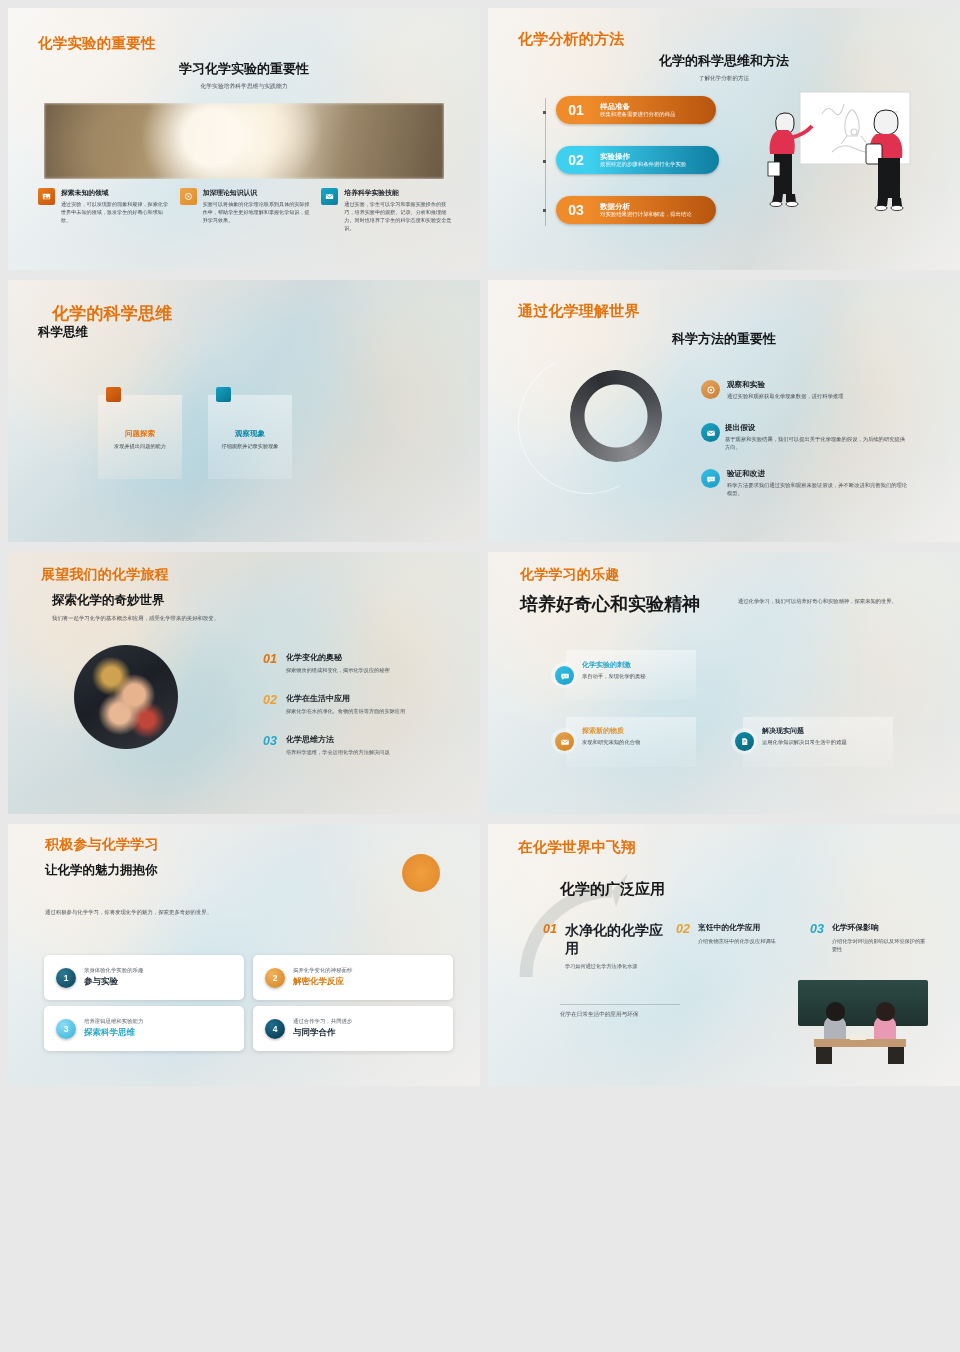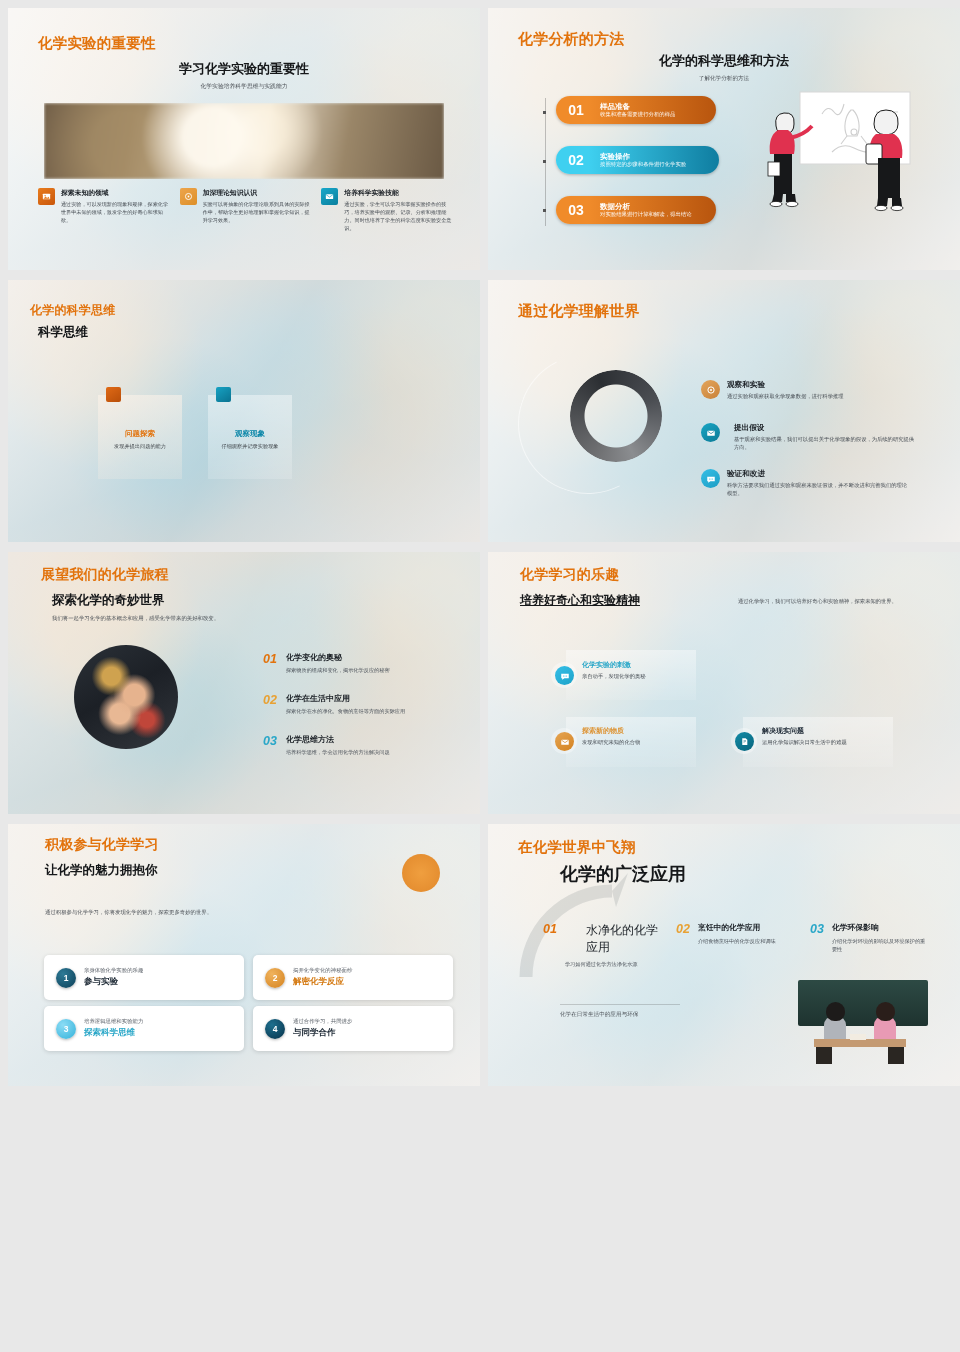--- a/index.html
+++ b/index.html
@@ -223,56 +223,57 @@
         <path d="M136 108 l0 8 h10 l-1 -8z" fill="#17181a"></path>
         <ellipse cx="125" cy="118" rx="6" ry="2.6" fill="#fff" stroke="#1b1b1b" stroke-width=".8"></ellipse>
         <ellipse cx="141" cy="118" rx="6" ry="2.6" fill="#fff" stroke="#1b1b1b" stroke-width=".8"></ellipse>
       </g>
     </svg>
   </div>
 
   <div class="slide">
     <div class="bg-lab"></div>
     <div class="bg-veil" style="background:linear-gradient(120deg,rgba(255,255,255,.80),rgba(235,242,245,.62) 50%,rgba(255,255,255,.70));"></div>
-    <div class="h-orange" style="left:22px; top:22px; font-size:12px;font-family:Liberation Mono, monospace;">化学的科学思维</div>
+    <div class="h-orange" style="left:44px; top:22px; font-size:17px;font-family:Liberation Mono, monospace;">化学的科学思维</div>
     <div class="h-dark" style="left:30px; top:44px; font-size:12.5px;">科学思维</div>
 
     <div class="card4" style="left:90px; top:115px; background:linear-gradient(180deg,rgba(255,244,234,.55),rgba(255,240,228,.22));">
       <div class="knob" style="background:linear-gradient(145deg,#e06a16,#b84e09);"></div>
       <div class="ttl" style="color:#e2730d;">问题探索</div>
       <div class="dsc">发现并提出问题的能力</div>
     </div>
     <div class="card4" style="left:200px; top:115px;">
       <div class="knob" style="background:linear-gradient(145deg,#17a2c3,#0a7290);"></div>
       <div class="ttl" style="color:#0b86a8;">观察现象</div>
       <div class="dsc">仔细观察并记录实验现象</div>
     </div>
   </div>
 
   <div class="slide">
     <div class="bg-lab"></div>
     <div class="bg-veil"></div>
     <div class="h-orange" style="left:30px; top:22px; font-size:15px;">通过化学理解世界</div>
+    <div class="h-dark" style="left:0; right:0; top:50px; text-align:center; font-size:13px;">科学方法的重要性</div>
 
     <div class="donut-arc" style="left:30px; top:74px; transform:rotate(18deg);"></div>
     <div class="donut" style="left:82px; top:90px;"></div>
 
     <div style="position:absolute; left:213px; top:100px; display:flex; gap:7px;">
       <div class="circ-icon" style="width:19px;height:19px;background:linear-gradient(145deg,#e3a55c,#c9823a); flex:none;">
         <svg width="10" height="10" viewBox="0 0 16 16" fill="none" stroke="#fff" stroke-width="1.6">
             <circle cx="8" cy="8" r="5"></circle>
             <circle cx="8" cy="8" r="1.6" fill="#fff" stroke="none"></circle>
           </svg>
       </div>
       <div>
         <div style="font-size:7.6px;font-weight:bold;color:#1b2026;">观察和实验</div>
         <div style="font-size:5.3px;color:#454b52;line-height:1.5;margin-top:3px;width:185px;">通过实验和观察获取化学现象数据，进行科学推理</div>
       </div>
     </div>
-    <div style="position:absolute; left:213px; top:143px; display:flex; gap:14px;justify-content:flex-end;">
+    <div style="position:absolute; left:213px; top:143px; display:flex; gap:5px;justify-content:flex-end;">
       <div class="circ-icon" style="width:19px;height:19px;background:linear-gradient(145deg,#19a6c5,#0b7a96); flex:none;">
         <svg width="10" height="10" viewBox="0 0 16 16" fill="#fff">
             <rect x="2" y="4.5" width="12" height="8" rx="1"></rect>
             <path d="M2.4 5 L8 9 L13.6 5" stroke="#0b7a96" stroke-width="1.1" fill="none"></path>
           </svg>
       </div>
       <div>
         <div style="font-size:7.6px;font-weight:bold;color:#1b2026;">提出假设</div>
         <div style="font-size:5.3px;color:#454b52;line-height:1.5;margin-top:3px;width:185px;">基于观察和实验结果，我们可以提出关于化学现象的假设，为后续的研究提供方向。</div>
       </div>
@@ -323,21 +324,21 @@
         <div style="font-size:8px;font-weight:bold;color:#1b2026;">化学思维方法</div>
         <div style="font-size:5.2px;color:#4a5058;margin-top:4px;">培养科学思维，学会运用化学的方法解决问题</div>
       </div>
     </div>
   </div>
 
   <div class="slide">
     <div class="bg-lab"></div>
     <div class="bg-veil" style="background:linear-gradient(115deg,rgba(255,255,255,.82),rgba(250,252,253,.70) 50%,rgba(255,255,255,.76));"></div>
     <div class="h-orange" style="left:32px; top:14px; font-size:14px;">化学学习的乐趣</div>
-    <div class="h-dark" style="left:32px; top:40px; font-size:12px;text-decoration:underline;">培养好奇心和实验精神</div>
+    <div class="h-dark" style="left:32px; top:40px; font-size:18px;">培养好奇心和实验精神</div>
     <div class="p-mini" style="left:250px; top:46px; font-size:5.3px;">通过化学学习，我们可以培养好奇心和实验精神，探索未知的世界。</div>
 
     <div style="position:absolute; left:78px; top:98px; width:130px; height:50px; background:linear-gradient(180deg,rgba(255,255,255,.42),rgba(255,255,255,.10));"></div>
     <div style="position:absolute; left:63px; top:110px; width:26px; height:26px; border-radius:50%; background:rgba(255,255,255,.35);"></div>
     <div class="circ-icon" style="position:absolute; left:67px; top:114px; width:19px;height:19px;background:linear-gradient(145deg,#35bfe8,#1da2c8);">
       <svg width="10" height="10" viewBox="0 0 16 16" fill="#fff">
           <path d="M2 4.5h12v7H7l-3.5 2.5V11.5H2z"></path>
           <circle cx="5.5" cy="8" r=".9" fill="#35bfe8"></circle>
           <circle cx="8" cy="8" r=".9" fill="#35bfe8"></circle>
           <circle cx="10.5" cy="8" r=".9" fill="#35bfe8"></circle>
@@ -414,26 +415,26 @@
   </div>
 
   <div class="slide">
     <div class="bg-lab"></div>
     <div class="bg-veil" style="background:linear-gradient(120deg,rgba(255,255,255,.86),rgba(248,251,252,.76) 50%,rgba(255,255,255,.82));"></div>
     <svg style="position:absolute; left:28px; top:45px; width:120px; height:110px; opacity:.12;" viewBox="0 0 120 110">
       <path d="M10 108 A86 86 0 0 1 96 22" fill="none" stroke="#2b3a42" stroke-width="13"></path>
       <path d="M96 22 L112 4 L100 38 Z" fill="#2b3a42"></path>
     </svg>
     <div class="h-orange" style="left:30px; top:14px; font-size:14.5px;">在化学世界中飞翔</div>
-    <div class="h-dark" style="left:72px; top:38px; font-size:18px;">化学的广泛应用</div>
+    <div class="h-dark" style="left:72px; top:56px; font-size:15px;">化学的广泛应用</div>
 
     <div style="position:absolute; left:55px; top:98px; display:flex; gap:8px; width:120px;">
       <div style="font-size:12.5px;font-weight:bold;font-style:italic;color:#e2730d;">01</div>
       <div>
-        <div style="font-size:12px;font-weight:normal;color:#1b2026;margin-left:21px;">水净化的化学应用</div>
+        <div style="font-size:14px;font-weight:bold;color:#1b2026;">水净化的化学应用</div>
         <div style="font-size:5.2px;color:#4a5058;margin-top:4px;line-height:1.55;">学习如何通过化学方法净化水源</div>
       </div>
     </div>
     <div style="position:absolute; left:188px; top:98px; display:flex; gap:8px; width:120px;">
       <div style="font-size:12.5px;font-weight:bold;font-style:italic;color:#e8a133;">02</div>
       <div>
         <div style="font-size:7.8px;font-weight:bold;color:#1b2026;">烹饪中的化学应用</div>
         <div style="font-size:5.2px;color:#4a5058;margin-top:4px;line-height:1.55;">介绍食物烹饪中的化学反应和调味</div>
       </div>
     </div>

